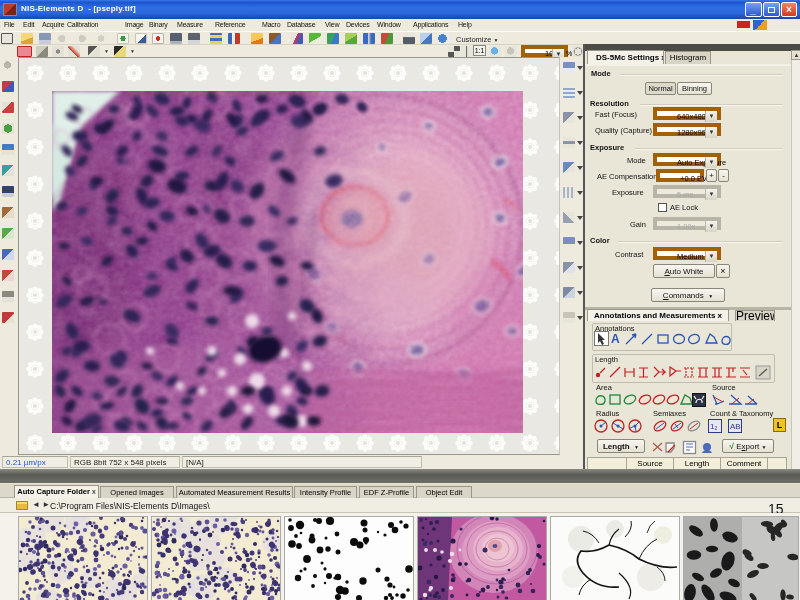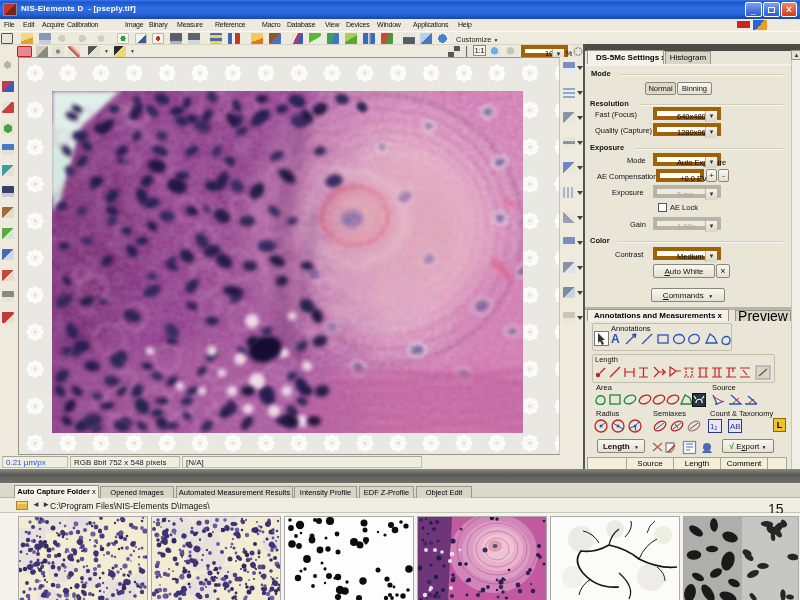--- a/index.html
+++ b/index.html
@@ -615,24 +615,24 @@
 <div class="lbl bold" style="left:5px;top:192px">Color</div>
       <div class="abs" style="left:33px;top:197px;width:165px;height:2px;border-top:1px solid #d0ccbe;border-bottom:1px solid #f8f6f0"></div>
 <div class="lbl" style="left:30px;top:206px">Contrast</div>
 <div class="combo" style="left:68px;top:203px;width:68px">Medium<span class="da">▼</span></div>
 <div class="btn" style="left:68px;top:220px;width:62px;height:14px;line-height:13px;font-size:8px"><u>A</u>uto White</div>
 <div class="btn" style="left:131px;top:220px;width:14px;height:14px;line-height:12px;font-size:9px">×</div>
 <div class="btn" style="left:66px;top:244px;width:74px;height:14px;line-height:13px;font-size:8px"><u>C</u>ommands&nbsp;&nbsp;<span style="font-size:5px">▼</span></div>
 
 <div class="abs" style="left:0;top:263px;width:206px;height:3px;background:#b8b4a6"></div>
 <div class="tab act" style="left:2px;top:265px;width:142px;height:13px;line-height:12px;font-size:8px">Annotations and Measurements x</div>
-<div class="tab" style="left:150px;top:266px;width:56px;height:12px;line-height:11px;font-size:14px">Preview</div>
+<div class="tab" style="left:150px;top:266px;width:40px;height:12px;line-height:11px;font-size:12px">Preview</div>
 <div class="abs" style="left:0;top:277px;width:206px;height:157px;background:#e9e6d8"></div>
 
-<div class="lbl" style="left:26px;top:280px">Annotations</div>
+<div class="lbl" style="left:10px;top:280px">Annotations</div>
 <div class="abs" style="left:7px;top:279px;width:140px;height:28px;border:1px solid #c0bcae;border-radius:2px"></div>
 <div id="anno-ic" class="abs" style="left:9px;top:287px"><svg width="137" height="16">
 <g fill="none" stroke="#2a55b8" stroke-width="1.3">
 <rect x="0.5" y="0.5" width="14" height="14" fill="#fff" stroke="#777" stroke-width="1"></rect>
 <path d="M4 2 L11 9 L8 9 L10 13 L8 14 L6 10 L4 12 Z" fill="#333" stroke="none"></path>
 <text x="17" y="12" font-size="12" font-weight="bold" fill="#2a55b8" stroke="none" font-family="Liberation Sans">A</text>
 <path d="M32 13 L42 3 M42 3 l-4 1 M42 3 l-1 4"></path>
 <path d="M48 13 L58 3"></path>
 <rect x="64" y="4" width="10" height="8"></rect>
 <ellipse cx="85" cy="8" rx="5.5" ry="4.5"></ellipse>

